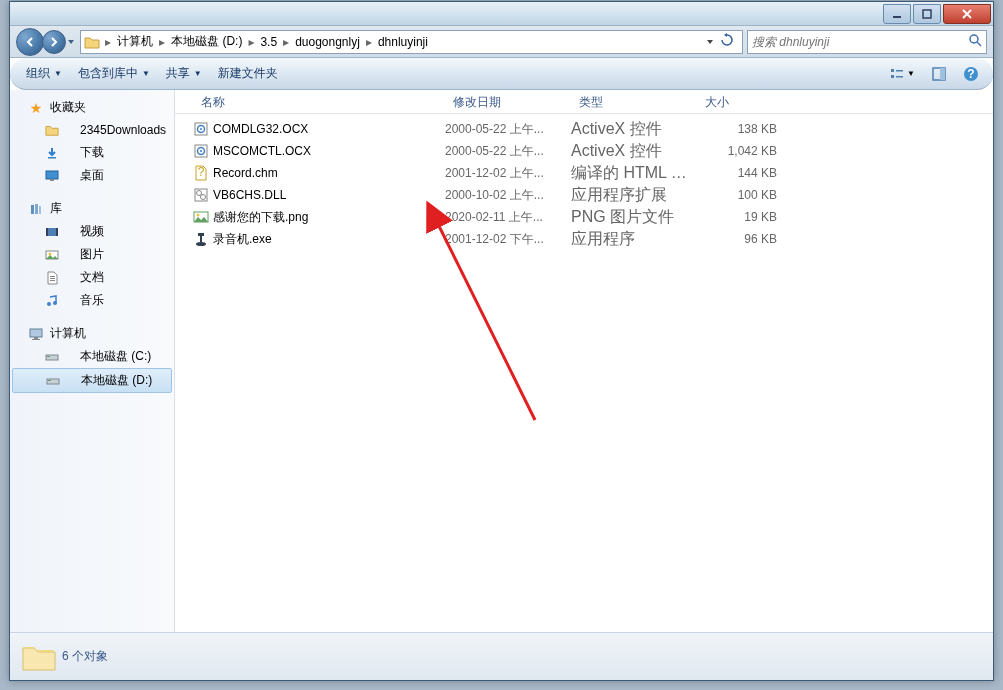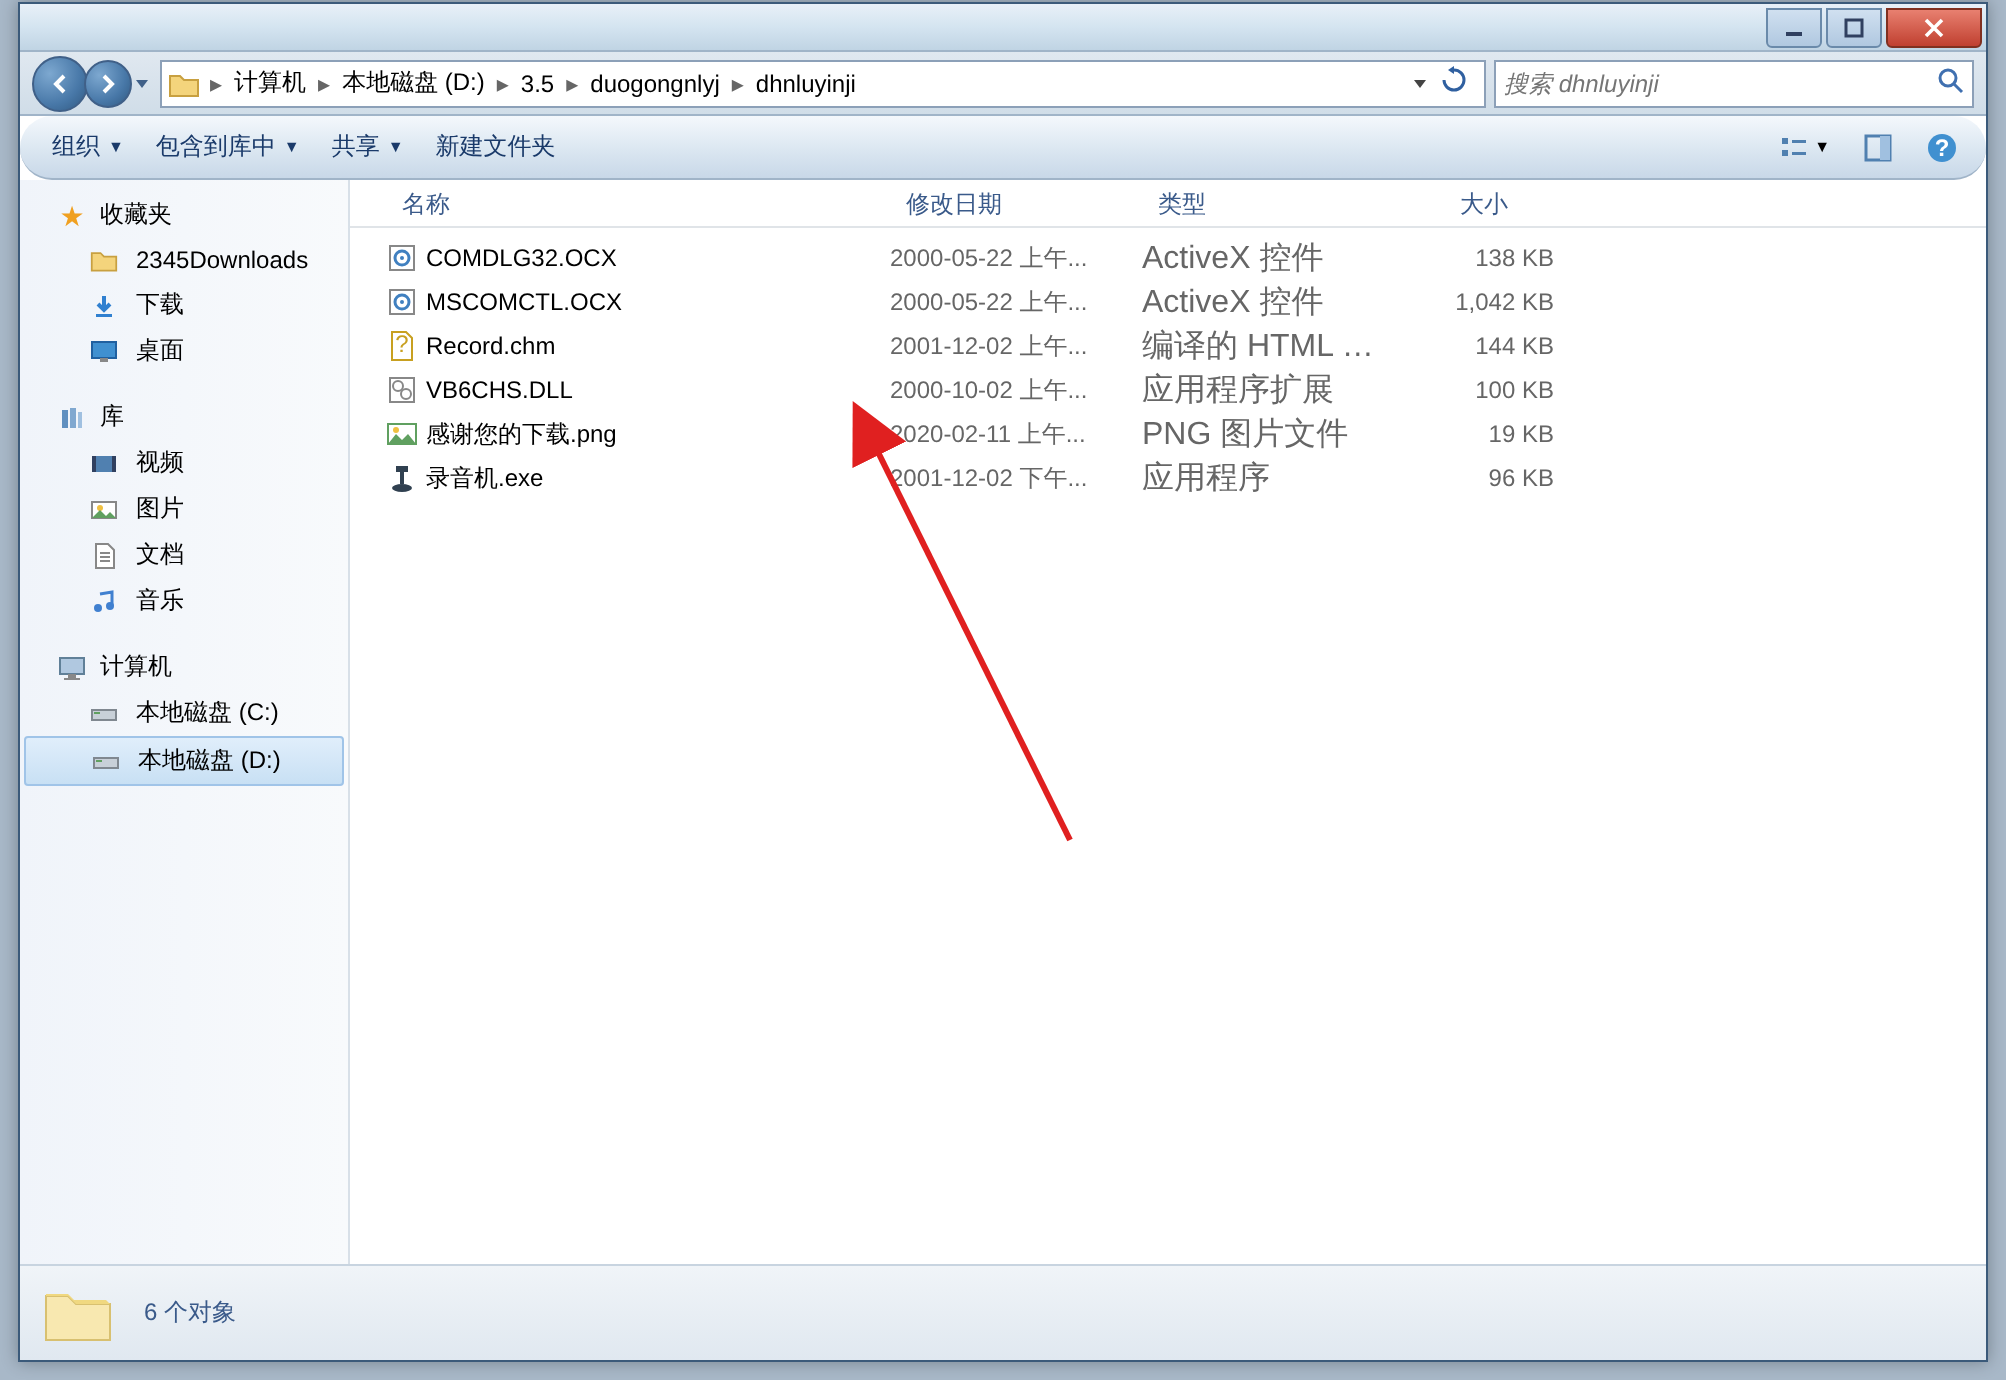--- a/index.html
+++ b/index.html
@@ -39,43 +39,43 @@
 .tb-drop { font-size: 8px; }
 .tb-spacer { flex: 1; }
 .tb-right { display: flex; align-items: center; gap: 4px; }
 .tb-icon-btn { padding: 4px 6px; cursor: pointer; display: flex; align-items: center; gap: 2px; }
 
 
 .body { flex: 1; display: flex; overflow: hidden; background: #fff; }
 .sidebar { width: 165px; background: linear-gradient(to right, #f0f4fa 0%, #f8fafc 100%); border-right: 1px solid #d8e0e8; overflow-y: auto; padding: 6px 0; }
 .nav-group { margin-bottom: 10px; }
 .nav-header { display: flex; align-items: center; padding: 3px 8px 3px 18px; cursor: pointer; gap: 6px; font-size: 12px; }
-.nav-child { display: flex; align-items: center; padding: 3px 8px 3px 34px; cursor: pointer; gap: 8px; font-size: 12px; }
+.nav-child { display: flex; align-items: center; padding: 3px 8px 3px 34px; cursor: pointer; gap: 20px; font-size: 12px; }
 .nav-child.selected { background: linear-gradient(to bottom, #e0eefb, #c8e0f4); border: 1px solid #a0c4e8; border-radius: 2px; margin: 0 2px; padding-left: 32px; }
 .nav-icon { width: 16px; height: 16px; display: inline-flex; align-items: center; justify-content: center; flex-shrink: 0; }
 
 
 .filepane { flex: 1; display: flex; flex-direction: column; position: relative; }
 .columns { display: flex; height: 24px; border-bottom: 1px solid #e0e4e8; padding-left: 18px; }
 .col { padding: 4px 8px; color: #3a5a8a; font-size: 12px; cursor: pointer; border-right: 0px solid transparent; }
 .col.name { width: 252px; }
 .col.date { width: 126px; }
 .col.type { width: 126px; }
-.col.size { width: 90px; text-align: center; }
+.col.size { width: 90px; text-align: left; }
 
 .filelist { flex: 1; padding-top: 4px; }
 .filerow { display: flex; align-items: center; padding: 2px 0 2px 18px; cursor: pointer; height: 22px; }
 .fr-icon { width: 16px; height: 16px; margin-right: 4px; display: inline-flex; align-items: center; justify-content: center; flex-shrink: 0; }
 .fr-name { width: 232px; font-size: 12px; }
 .fr-date { width: 126px; color: #666; font-size: 12px; }
 .fr-type { width: 126px; color: #666; font-size: 16px; white-space: nowrap; overflow: hidden; text-overflow: ellipsis; }
 .fr-size { width: 80px; color: #666; font-size: 12px; text-align: right; }
 
 
-.statusbar { height: 48px; background: linear-gradient(to bottom, #f0f4f8, #e0e8f0); border-top: 1px solid #c8d4e0; display: flex; align-items: center; padding: 4px 10px; gap: 14px; }
+.statusbar { height: 48px; background: linear-gradient(to bottom, #f0f4f8, #e0e8f0); border-top: 1px solid #c8d4e0; display: flex; align-items: center; padding: 4px 10px; gap: 4px; }
 .status-icon { width: 38px; height: 38px; }
 .status-text { color: #3a5a8a; font-size: 12px; }
 
 
 .arrow { position: absolute; left: 250px; top: 120px; pointer-events: none; }
 .arrow svg { overflow: visible; }
 
 
 .ico-star { color: #f0a020; font-size: 14px; }
 </style>

